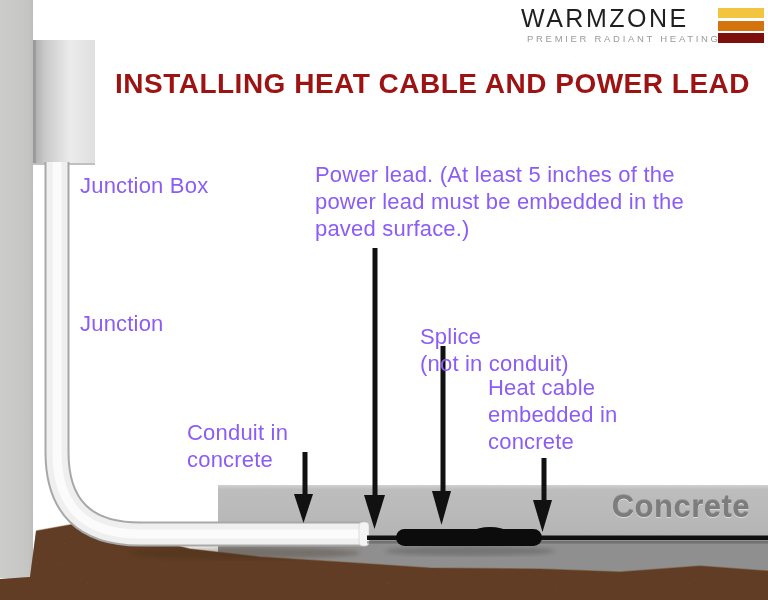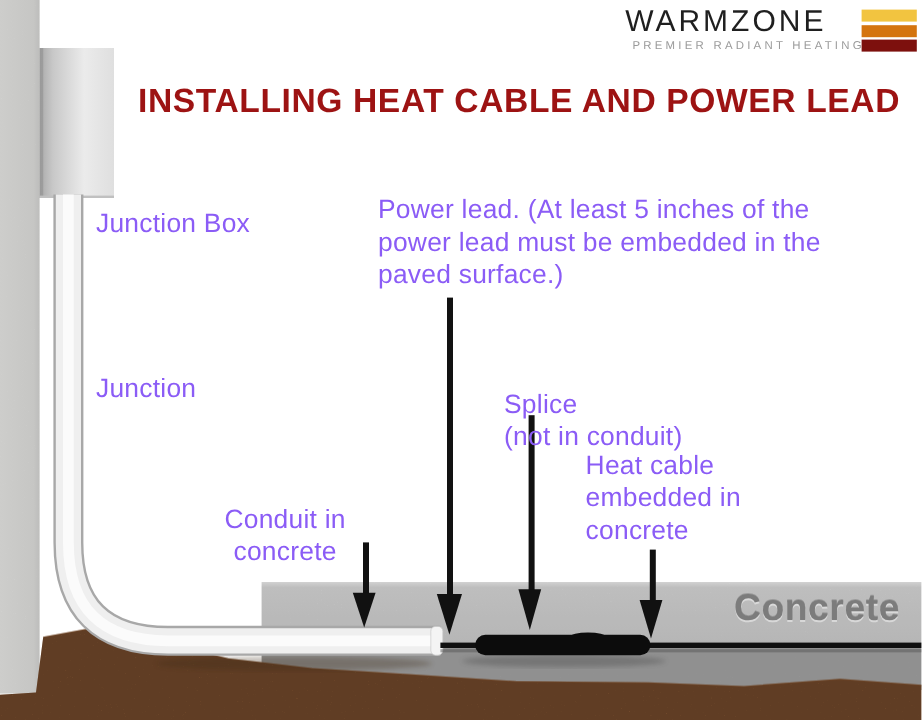--- a/index.html
+++ b/index.html
@@ -35,21 +35,21 @@
   
   .lbl{
     color:#8b5cf6;font-size:22px;line-height:27px;
     white-space:pre-line;letter-spacing:0.2px;
   }
   .lbl-junction{left:80px;top:172px;}
   .lbl-power{left:315px;top:161px;width:430px;}
   .lbl-conduit{left:80px;top:310px;}
   .lbl-splice{left:420px;top:283px;margin-top:40px;}
   .lbl-heat{left:488px;top:374px;}
-  .lbl-conduit-conc{left:187px;top:419px;text-align:center;}
+  .lbl-conduit-conc{left:187px;top:419px;}
   .lbl-concrete{
     left:560px;top:489px;width:190px;text-align:right;
     font-size:31px;font-weight:700;color:#7c7c7c;
     text-shadow:0 -1px 0 rgba(0,0,0,0.18), 0 1px 0 rgba(255,255,255,0.45);
     letter-spacing:0.5px;
   }
   svg{position:absolute;left:0;top:0;}
 </style>
 </head>
 <body>

